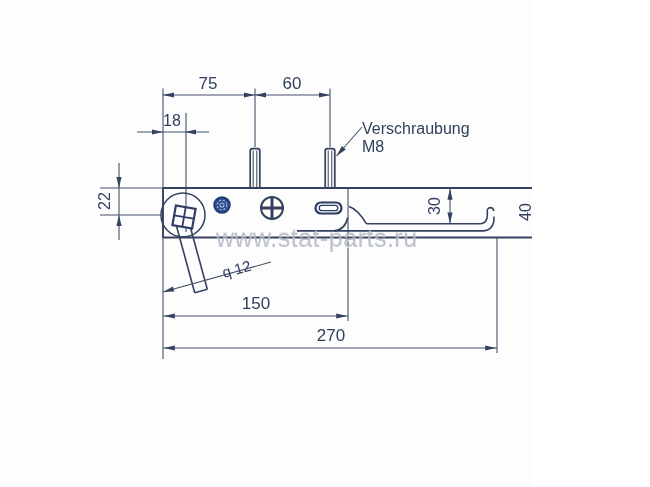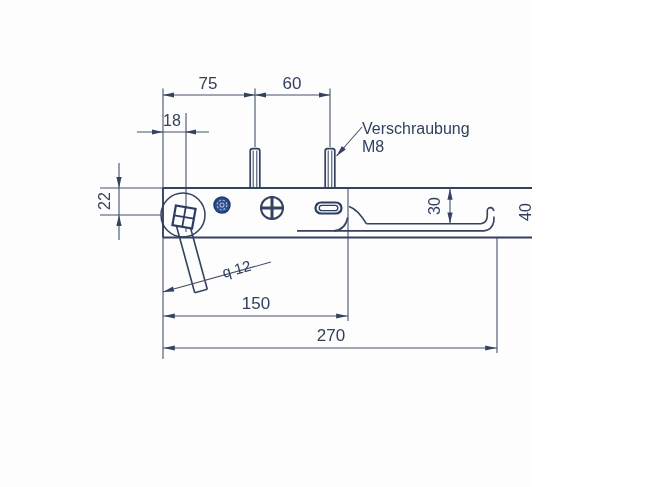--- a/index.html
+++ b/index.html
@@ -142,13 +142,14 @@
       <text x="331" y="341" text-anchor="middle" class="dim-txt">270</text>
       <text transform="translate(224,278) rotate(-15.5)" class="lead-txt">q 12</text>
     </g>
 
     <g>
       <text x="362" y="134" class="ann-txt">Verschraubung</text>
       <text x="362" y="152" class="ann-txt">M8</text>
     </g>
   </svg>
 
+  <div class="watermark">www.stat-parts.ru</div>
 </div>
 
 </body></html>

